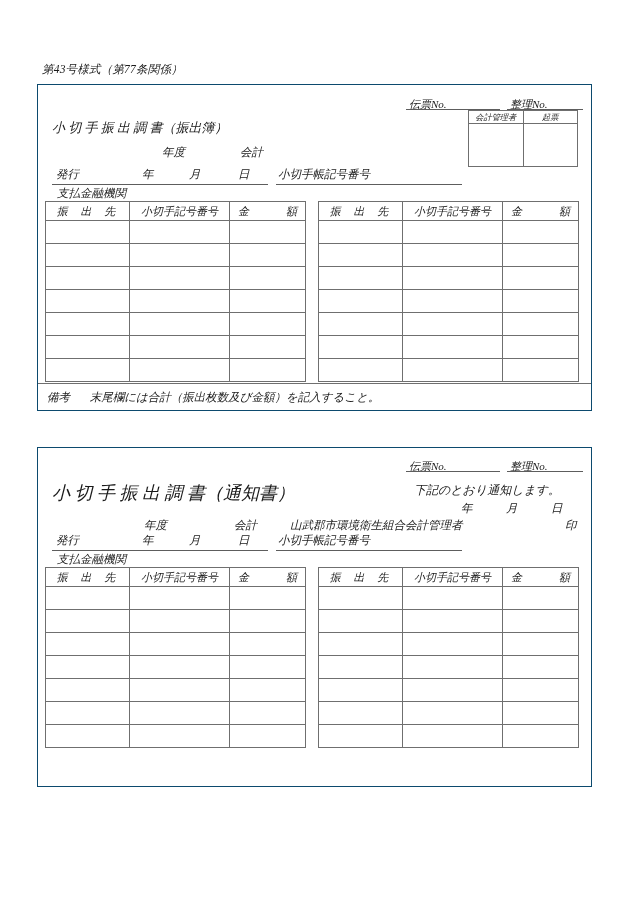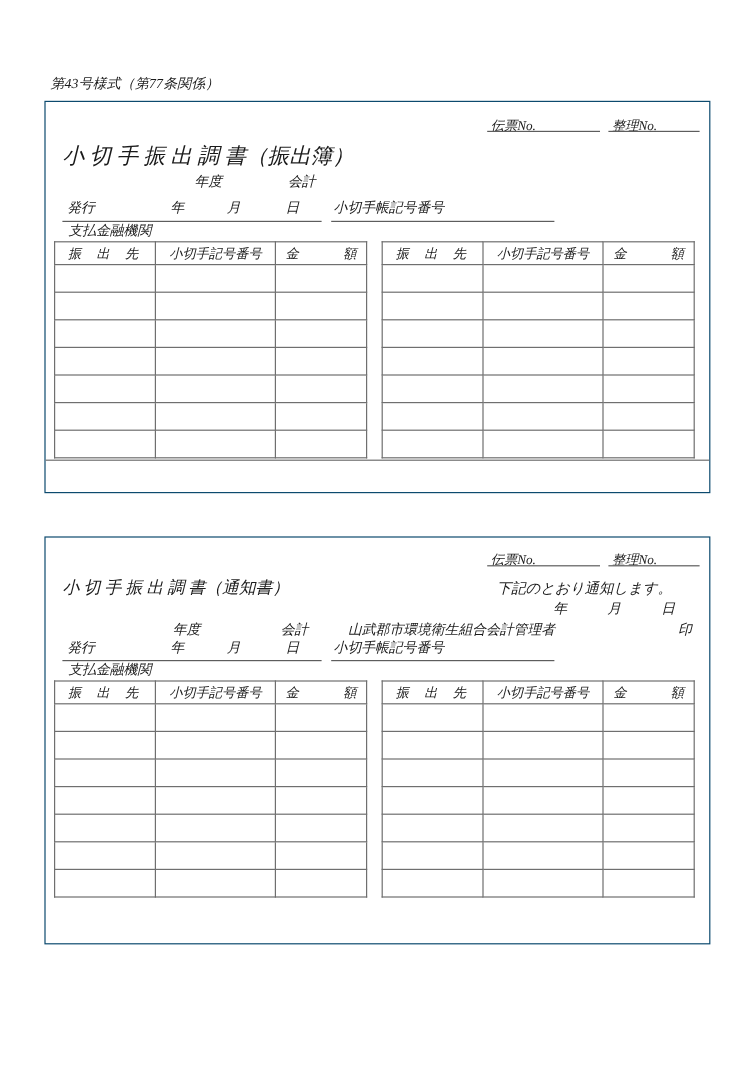--- a/index.html
+++ b/index.html
@@ -172,36 +172,46 @@
   <div class="form-code">第43号様式（第77条関係）</div>
 
   <div class="form-box" id="form-voucher">
 
     <div class="no-label" style="left:371px; top:12px;">伝票No.</div>
     <div class="slot" style="left:368px; top:11px; width:94px;"></div>
 
     <div class="no-label" style="left:472px; top:12px;">整理No.</div>
     <div class="slot" style="left:469px; top:11px; width:76px;"></div>
 
-    <div class="t" style="left:14px; top:36px; font-size:18px;">小 切 手 振 出 調 書（振出簿）</div>
+    <div class="t" style="left:14px; top:36px; font-size:13px;">小 切 手 振 出 調 書（振出簿）</div>
 
     <div class="t" style="left:124px; top:62px;">年度</div>
     <div class="t" style="left:202px; top:62px;">会計</div>
 
     <div class="slot" style="left:14px; top:86px; width:216px;"></div>
     <div class="t" style="left:18px; top:84px;">発行</div>
     <div class="t" style="left:104px; top:84px;">年</div>
     <div class="t" style="left:151px; top:84px;">月</div>
     <div class="t" style="left:200px; top:84px;">日</div>
 
     <div class="slot" style="left:238px; top:86px; width:186px;"></div>
     <div class="t" style="left:240px; top:84px;">小切手帳記号番号</div>
 
     <div class="t" style="left:19px; top:103px;">支払金融機関</div>
 
+    <div class="stamp-box" style="left:430px; top:25px; width:110px; height:57px;">
+      <div class="stamp-head">
+        <div>会計管理者</div>
+        <div>起票</div>
+      </div>
+      <div class="stamp-body">
+        <div></div>
+        <div></div>
+      </div>
+    </div>
 
     <table class="entry" id="voucher-table-left" style="left:7px; top:116px;">
       <thead>
         <tr>
           <th class="col-payee">
             <span class="hspread">振 出 先</span>
           </th>
           <th class="col-chknum">小切手記号番号</th>
           <th class="col-amount">
             <div class="amt-head">
@@ -298,31 +308,36 @@
           </tr>
           <tr>
             <td></td>
             <td></td>
             <td></td>
           </tr>
         </tbody>
     </table>
 
     <div class="divider-line" style="left:0px; top:298px; width:553px;"></div>
+    <div class="remark" style="left:9px; top:305px;">
+      <span>備考</span>
+      <span class="gap"></span>
+      <span>末尾欄には合計（振出枚数及び金額）を記入すること。</span>
+    </div>
   </div>
 
   <div class="form-box" id="form-notice">
 
     <div class="no-label" style="left:371px; top:11px;">伝票No.</div>
     <div class="slot" style="left:368px; top:10px; width:94px;"></div>
 
     <div class="no-label" style="left:472px; top:11px;">整理No.</div>
     <div class="slot" style="left:469px; top:10px; width:76px;"></div>
 
-    <div class="t" style="left:14px; top:36px; font-size:14px;">小 切 手 振 出 調 書（通知書）</div>
+    <div class="t" style="left:14px; top:36px; font-size:18px;">小 切 手 振 出 調 書（通知書）</div>
 
     <div class="t" style="left:376px; top:36px; font-size:12px;">下記のとおり通知します。</div>
 
     <div class="t" style="left:423px; top:55px;">年</div>
     <div class="t" style="left:468px; top:55px;">月</div>
     <div class="t" style="left:513px; top:55px;">日</div>
 
     <div class="t" style="left:106px; top:72px;">年度</div>
     <div class="t" style="left:196px; top:72px;">会計</div>
 

